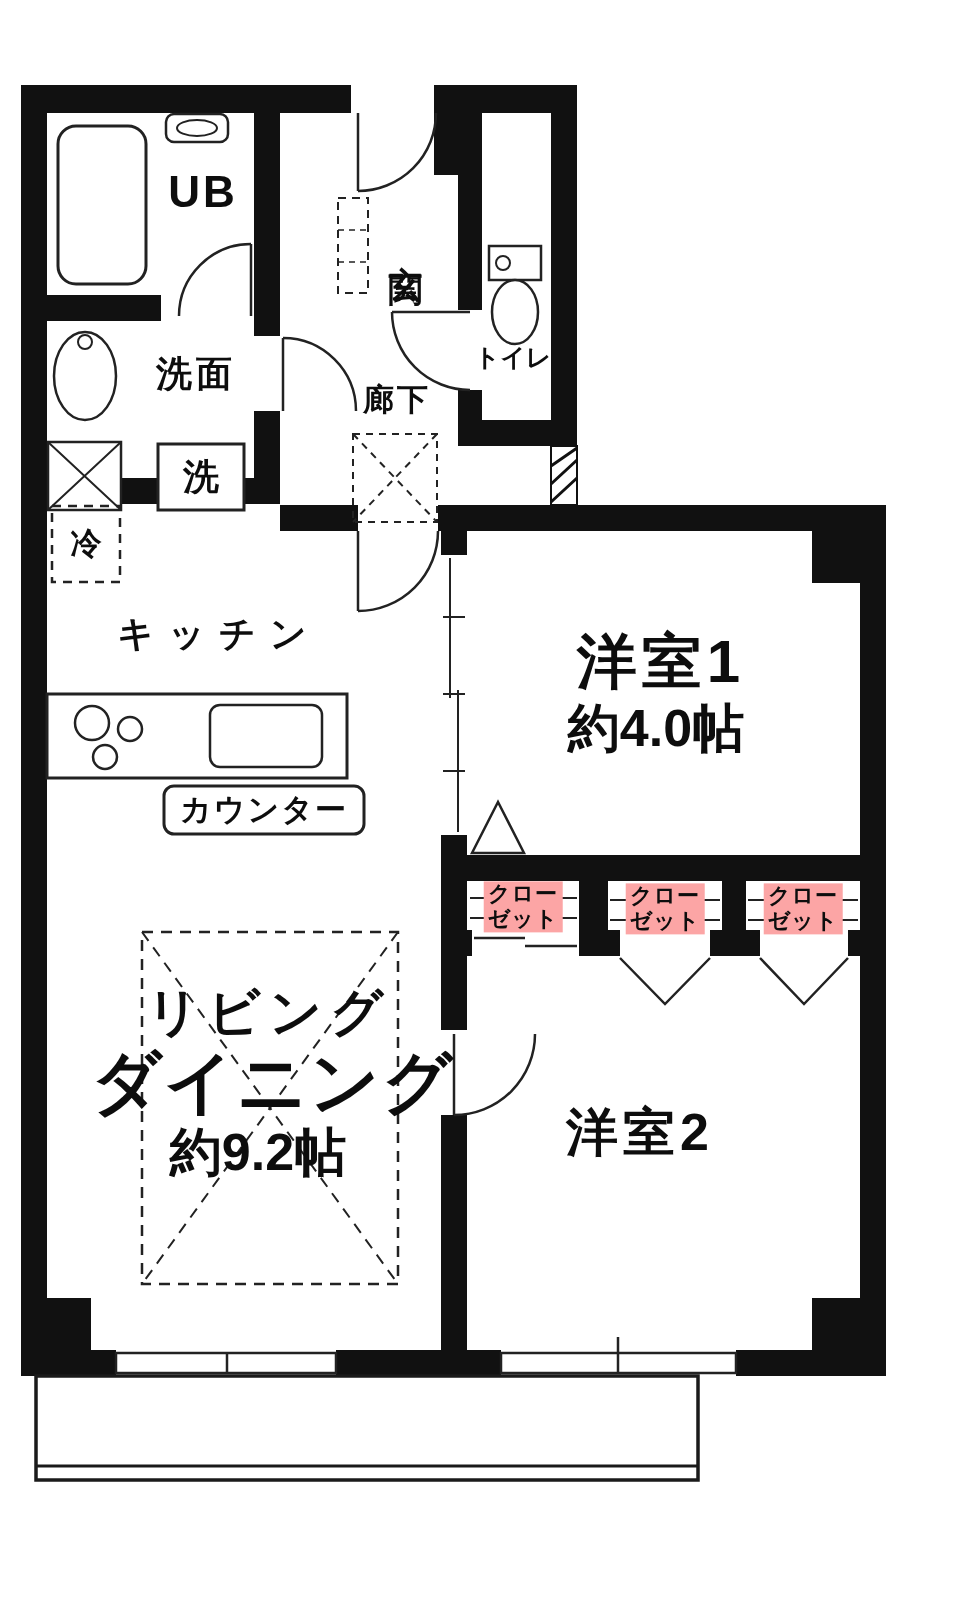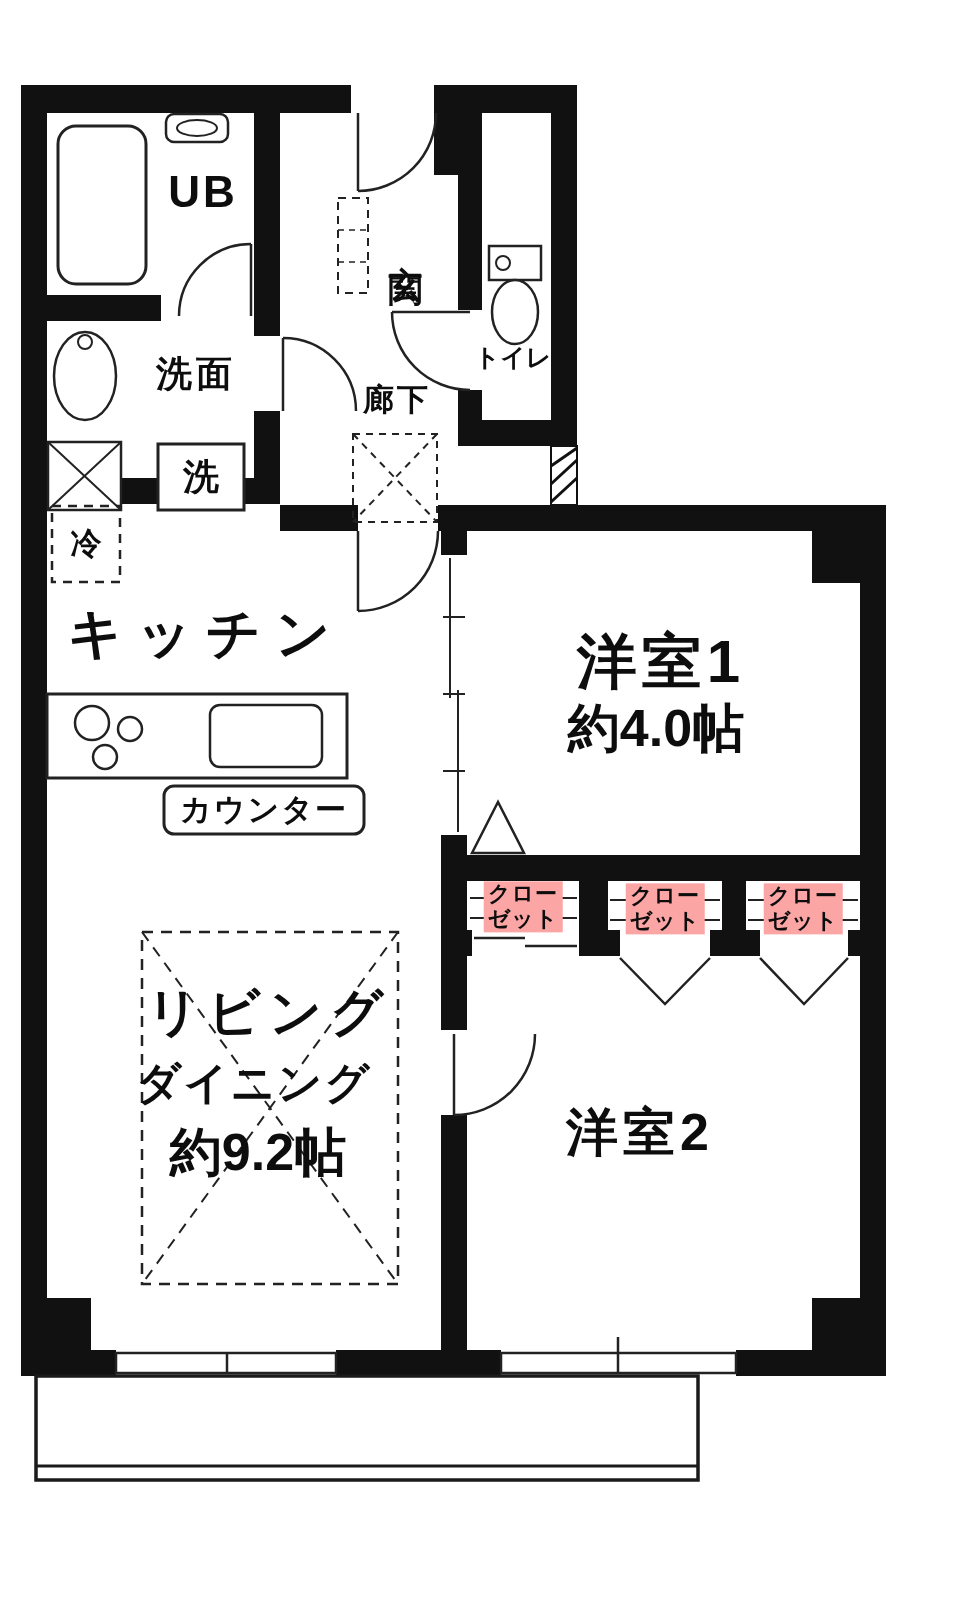--- a/index.html
+++ b/index.html
@@ -164,40 +164,40 @@
   <div class="lbl" style="left:190px;top:374px;font-size:36px;letter-spacing:4px;">洗面</div>
 
   <div class="lbl nospace" style="left:195px;top:477px;font-size:36px;">洗</div>
 
   <div class="lbl nospace" style="left:507px;top:357px;font-size:25px;">トイレ</div>
 
   <div class="lbl" style="left:391px;top:400px;font-size:31px;letter-spacing:3px;text-align:center;">廊下</div>
 
   <div class="lbl nospace" style="left:80px;top:544px;font-size:31px;">冷</div>
 
-  <div class="lbl" style="left:200px;top:634px;font-size:54px;letter-spacing:14px;">キッチン</div>
+  <div class="lbl" style="left:213px;top:634px;font-size:36px;letter-spacing:14px;">キッチン</div>
 
   <div class="lbl nospace" style="left:258px;top:810px;font-size:31px;letter-spacing:2px;">カウンター</div>
 
   <div class="lbl" style="left:655px;top:662px;font-size:60px;letter-spacing:5px;">洋室1</div>
   <div class="lbl nospace" style="left:650px;top:729px;font-size:52px;">約4.0帖</div>
 
   <div class="lbl boxed small2" style="left:517px;top:907px;font-size:22px;">
     <div>クロー</div>
     <div>ゼット</div>
   </div>
   <div class="lbl boxed small2" style="left:659px;top:909px;font-size:22px;">
     <div>クロー</div>
     <div>ゼット</div>
   </div>
   <div class="lbl boxed small2" style="left:797px;top:909px;font-size:22px;">
     <div>クロー</div>
     <div>ゼット</div>
   </div>
 
   <div class="lbl" style="left:263px;top:1013px;font-size:52px;letter-spacing:8px;">リビング</div>
-  <div class="lbl" style="left:248px;top:1083px;font-size:44px;letter-spacing:2px;text-align:right;">ダイニング</div>
+  <div class="lbl" style="left:267px;top:1083px;font-size:69px;letter-spacing:2px;text-align:right;">ダイニング</div>
   <div class="lbl nospace" style="left:252px;top:1153px;font-size:52px;">約9.2帖</div>
 
   <div class="lbl" style="left:634px;top:1133px;font-size:52px;letter-spacing:5px;">洋室2</div>
 
 
 </div>
 
 </body></html>

